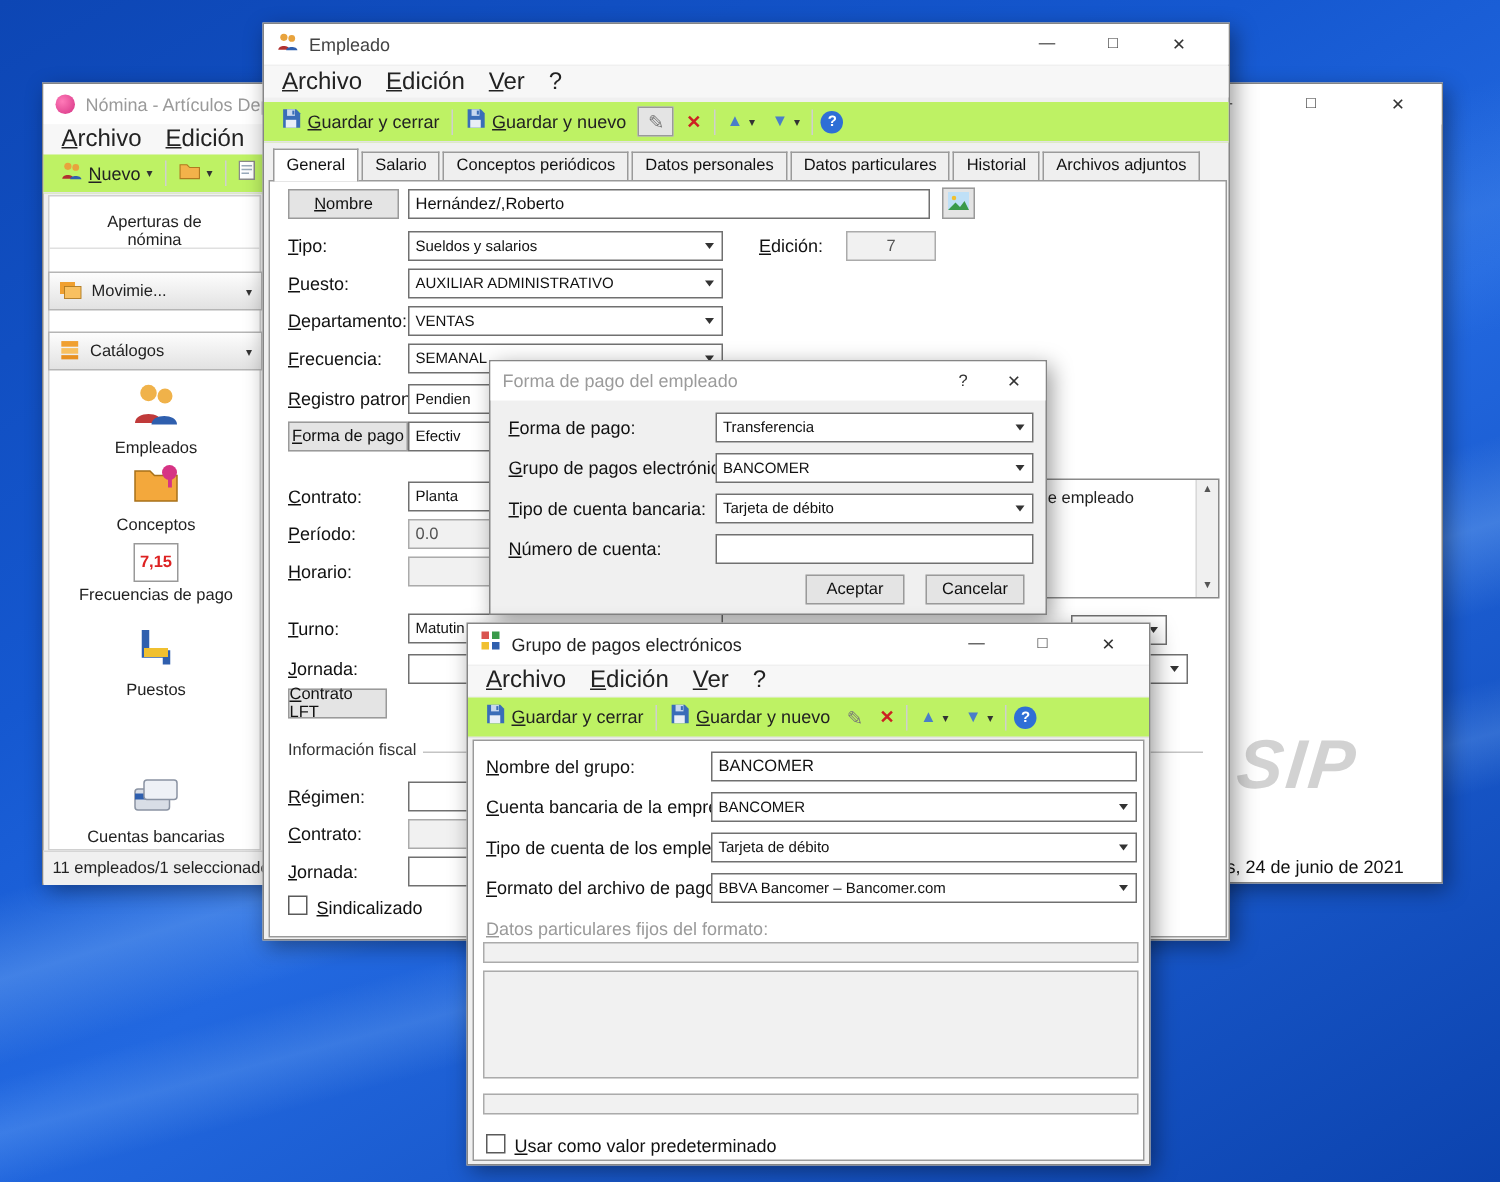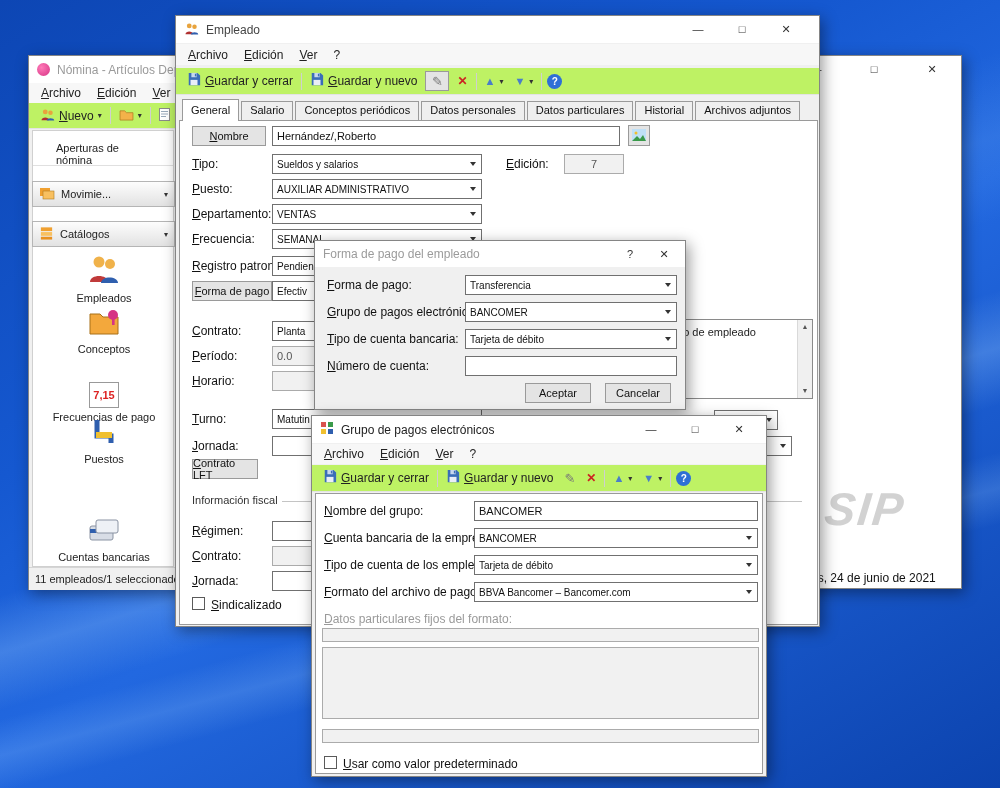--- a/index.html
+++ b/index.html
@@ -6,21 +6,21 @@
   html,body{width:1000px;height:788px;}
   body{position:relative;overflow:hidden;font-family:"Liberation Sans",sans-serif;
        background:linear-gradient(150deg,#0d46b4 0%,#1558d0 35%,#2268e0 55%,#0c43ae 100%);}
   .a{position:absolute;}
   .streak{position:absolute;pointer-events:none;}
   .win{position:absolute;background:#f0f0f0;border:1px solid #858585;box-shadow:3px 4px 14px rgba(0,0,0,.4);}
   .tbar{position:absolute;left:0;top:0;right:0;height:27px;background:#fff;display:flex;align-items:center;padding:0 8px;gap:7px;}
   .tbar .t{font-size:12px;color:#444;white-space:nowrap;}
   .cap{position:absolute;top:0;width:30px;height:26px;display:flex;align-items:center;justify-content:center;font-size:11px;color:#333;cursor:default;}
   .menubar{position:absolute;left:0;right:0;display:flex;align-items:center;padding:0 4px;background:#f7f7f7;}
-  .mi{font-size:12px;color:#222;padding:3px 8px;display:inline-block;}
+  .mi{font-size:16px;color:#222;padding:3px 8px;display:inline-block;}
   .mi::first-letter{text-decoration:underline;}
   .toolbar{position:absolute;left:0;right:0;display:flex;align-items:center;gap:5px;padding:0 8px;background:#bef264;border-bottom:1px solid #e3e3e3;}
   .tbb{display:inline-flex;align-items:center;gap:4px;padding:2px 3px;}
   .tbtxt{font-size:12px;color:#222;white-space:nowrap;}
   .tbtxt::first-letter{text-decoration:underline;}
   .tsep{width:1px;height:17px;background:#cfcfcf;}
   .dd{font-size:8px;color:#333;}
   .pencil{font-size:13px;color:#777;}
   .redx{font-size:12px;font-weight:bold;color:#cc2222;}
   .bluearrow{font-size:11px;color:#4a7ec9;}
@@ -103,21 +103,21 @@
       <span><svg width="11" height="13" viewBox="0 0 11 13">
             <rect x="0.5" y="0.5" width="10" height="12" fill="#fff" stroke="#8a8a8a"></rect>
             <rect x="2" y="3" width="7" height="1" fill="#9ab"></rect>
             <rect x="2" y="5.5" width="7" height="1" fill="#9ab"></rect>
             <rect x="2" y="8" width="5" height="1" fill="#9ab"></rect>
           </svg></span>
     </span>
   </div>
 
   <div class="a sidebar" style="left:3px;top:74px;width:142px;height:437px;">
-    <div class="a nav-item" style="left:0;top:8px;width:100%;padding:3px 23px;">
+    <div class="a nav-item" style="left:0;top:8px;width:100%;padding:3px 23px;text-align:center;">
       <span>Aperturas de nómina</span>
     </div>
     <div class="a" style="left:0;top:34px;width:100%;height:1px;background:#e0e0e0;"></div>
 
     <div class="a grp-btn" style="left:-1px;top:50px;width:143px;height:26px;">
       <span><svg width="16" height="14" viewBox="0 0 16 14">
             <rect x="1" y="2" width="10" height="8" fill="#f0a030"></rect>
             <rect x="4" y="5" width="11" height="8" fill="#f8c060" stroke="#b07a20" stroke-width="0.6"></rect>
           </svg></span>
       <span>Movimie...</span>
@@ -143,21 +143,21 @@
       <span class="sb-lbl">Empleados</span>
     </div>
     <div class="a sb-item" style="top:177px;">
       <span><svg width="32" height="28" viewBox="0 0 32 28">
             <path d="M2 6h10l3 3h15v17H2z" fill="#f3a83c" stroke="#a87018" stroke-width="1"></path>
             <circle cx="25" cy="7" r="5" fill="#d63384"></circle>
             <rect x="24" y="9" width="2.6" height="8" fill="#d63384"></rect>
           </svg></span>
       <span class="sb-lbl">Conceptos</span>
     </div>
-    <div class="a sb-item" style="top:231px;margin-top:20px;">
+    <div class="a sb-item" style="top:231px;">
       <span class="freq-ico">
           <span>7,15</span>
         </span>
       <span class="sb-lbl">Frecuencias de pago</span>
     </div>
     <div class="a sb-item" style="top:287px;">
       <span><svg width="30" height="28" viewBox="0 0 30 28">
             <path d="M8 2v16h14v7" fill="none" stroke="#2f5fae" stroke-width="5"></path>
             <rect x="7" y="14" width="16" height="6" fill="#f0c030"></rect>
           </svg></span>
@@ -370,21 +370,21 @@
   <div class="a sel" style="left:538px;top:394px;width:64px;height:20px;">
       <span class="tx">Activo</span>
       <span class="arw"></span>
     </div>
   <div class="a sel" style="left:540px;top:420px;width:76px;height:20px;">
       <span class="tx">ene./2007</span>
       <span class="arw"></span>
     </div>
 </div>
 
-<div class="win" style="left:314px;top:240px;width:372px;height:170px;z-index:4;">
+<div class="win" style="left:326px;top:240px;width:372px;height:170px;z-index:4;">
   <div class="tbar" style="height:26px;">
     <span class="t" style="color:#9b9b9b;">Forma de pago del empleado</span>
   </div>
   <div class="cap" style="right:40px;">?</div>
   <div class="cap" style="right:6px;">✕</div>
 
   <span class="a lbl" style="left:12px;top:37px;">Forma de pago:</span>
   <div class="a sel" style="left:150px;top:34px;width:212px;height:20px;">
       <span class="tx">Transferencia</span>
       <span class="arw"></span>

